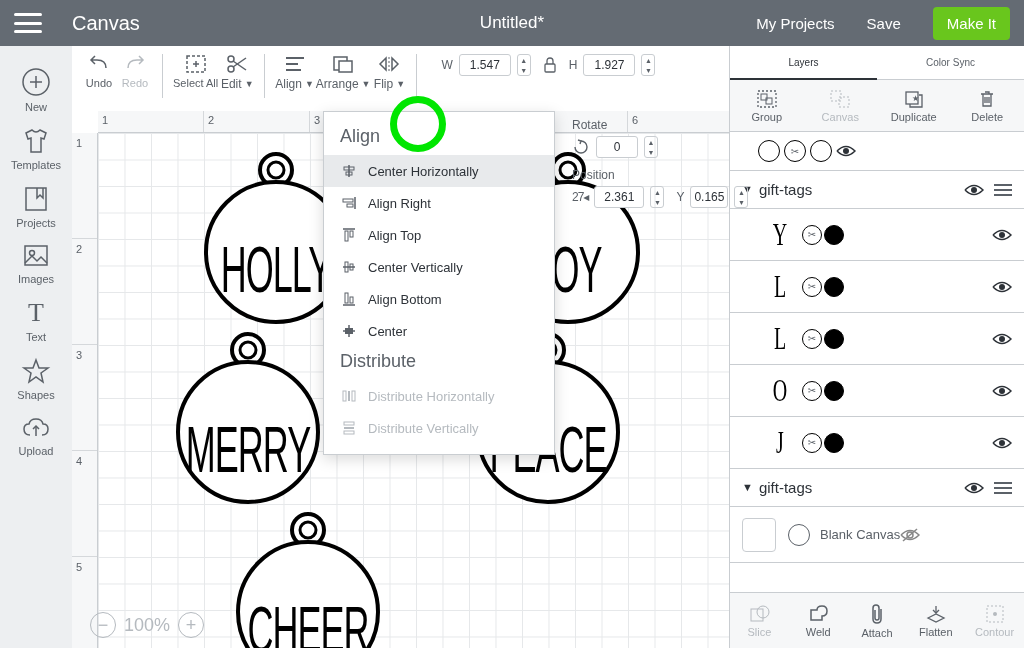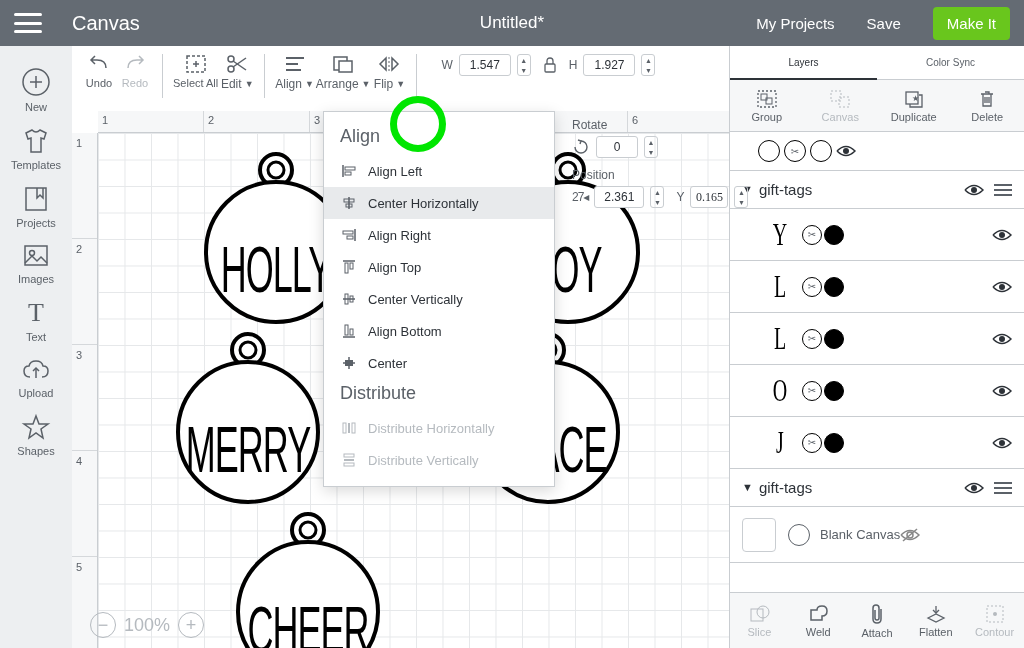--- a/index.html
+++ b/index.html
@@ -152,32 +152,32 @@
         </svg>
       <span>Images</span>
       </div>
     <div class="lnav-item">
       <svg width="28" height="28">
           <text x="14" y="22" text-anchor="middle" font-family="Georgia" font-size="26" fill="#5B6168">T</text>
         </svg>
       <span>Text</span>
       </div>
     <div class="lnav-item">
+      <svg width="30" height="28">
+          <path d="M15 3 L18 11 L27 11 L20 16 L22 25 L15 20 L8 25 L10 16 L3 11 L12 11 Z" fill="none" stroke="#5B6168" stroke-width="1.5"></path>
+        </svg>
+      <span>Shapes</span>
+      </div>
+    <div class="lnav-item">
       <svg width="30" height="26">
           <path d="M9 20 Q3 20 3 14 Q3 9 8 9 Q9 4 15 4 Q21 4 22 9 Q27 9 27 14 Q27 20 21 20" fill="none" stroke="#5B6168" stroke-width="1.5"></path>
           <line x1="15" y1="11" x2="15" y2="21" stroke="#5B6168" stroke-width="1.5"></line>
           <path d="M12 14 L15 11 L18 14" fill="none" stroke="#5B6168" stroke-width="1.5"></path>
         </svg>
       <span>Upload</span>
-      </div>
-    <div class="lnav-item">
-      <svg width="30" height="28">
-          <path d="M15 3 L18 11 L27 11 L20 16 L22 25 L15 20 L8 25 L10 16 L3 11 L12 11 Z" fill="none" stroke="#5B6168" stroke-width="1.5"></path>
-        </svg>
-      <span>Shapes</span>
       </div>
   </div>
 
   <div class="content" style="position:relative;">
     <div class="highlight-circle"></div>
 
     <div class="toolbar">
       <div class="tb-group">
         <div class="tb-btn">
           <svg width="26" height="20">
@@ -293,41 +293,31 @@
       <div style="display:flex;flex-direction:column;gap:4px;">
         <span>Position</span>
         <div class="sp-row">
           <span style="letter-spacing:-1px;">27◂</span>
           <input style="width: 50px;" value="2.361">
           <div class="spin">
               <div>▲</div>
               <div>▼</div>
             </div>
           <span style="margin-left:6px;">Y</span>
-          <input style="width: 38px; font-family: Liberation Serif, serif;" value="0.165">
+          <input style="width: 38px;" value="0.165">
           <div class="spin">
               <div>▲</div>
               <div>▼</div>
             </div>
         </div>
       </div>
     </div>
 
     <div class="dropdown">
       <div class="dd-head">Align</div>
-      <div class="dd-item">
-          <span class="dd-icon">
-            <svg width="16" height="16">
-              <line x1="2" y1="2" x2="2" y2="14" stroke="#5B6168" stroke-width="1.5"></line>
-              <rect x="4" y="4" width="10" height="3" fill="none" stroke="#5B6168"></rect>
-              <rect x="4" y="9" width="6" height="3" fill="none" stroke="#5B6168"></rect>
-            </svg>
-          </span>
-          <span>Align Left</span>
-        </div>
       <div class="dd-item sel">
           <span class="dd-icon">
             <svg width="16" height="16">
               <line x1="8" y1="2" x2="8" y2="14" stroke="#5B6168" stroke-width="1.5"></line>
               <rect x="3" y="4" width="10" height="3" fill="none" stroke="#5B6168"></rect>
               <rect x="5" y="9" width="6" height="3" fill="none" stroke="#5B6168"></rect>
             </svg>
           </span>
           <span>Center Horizontally</span>
         </div>

